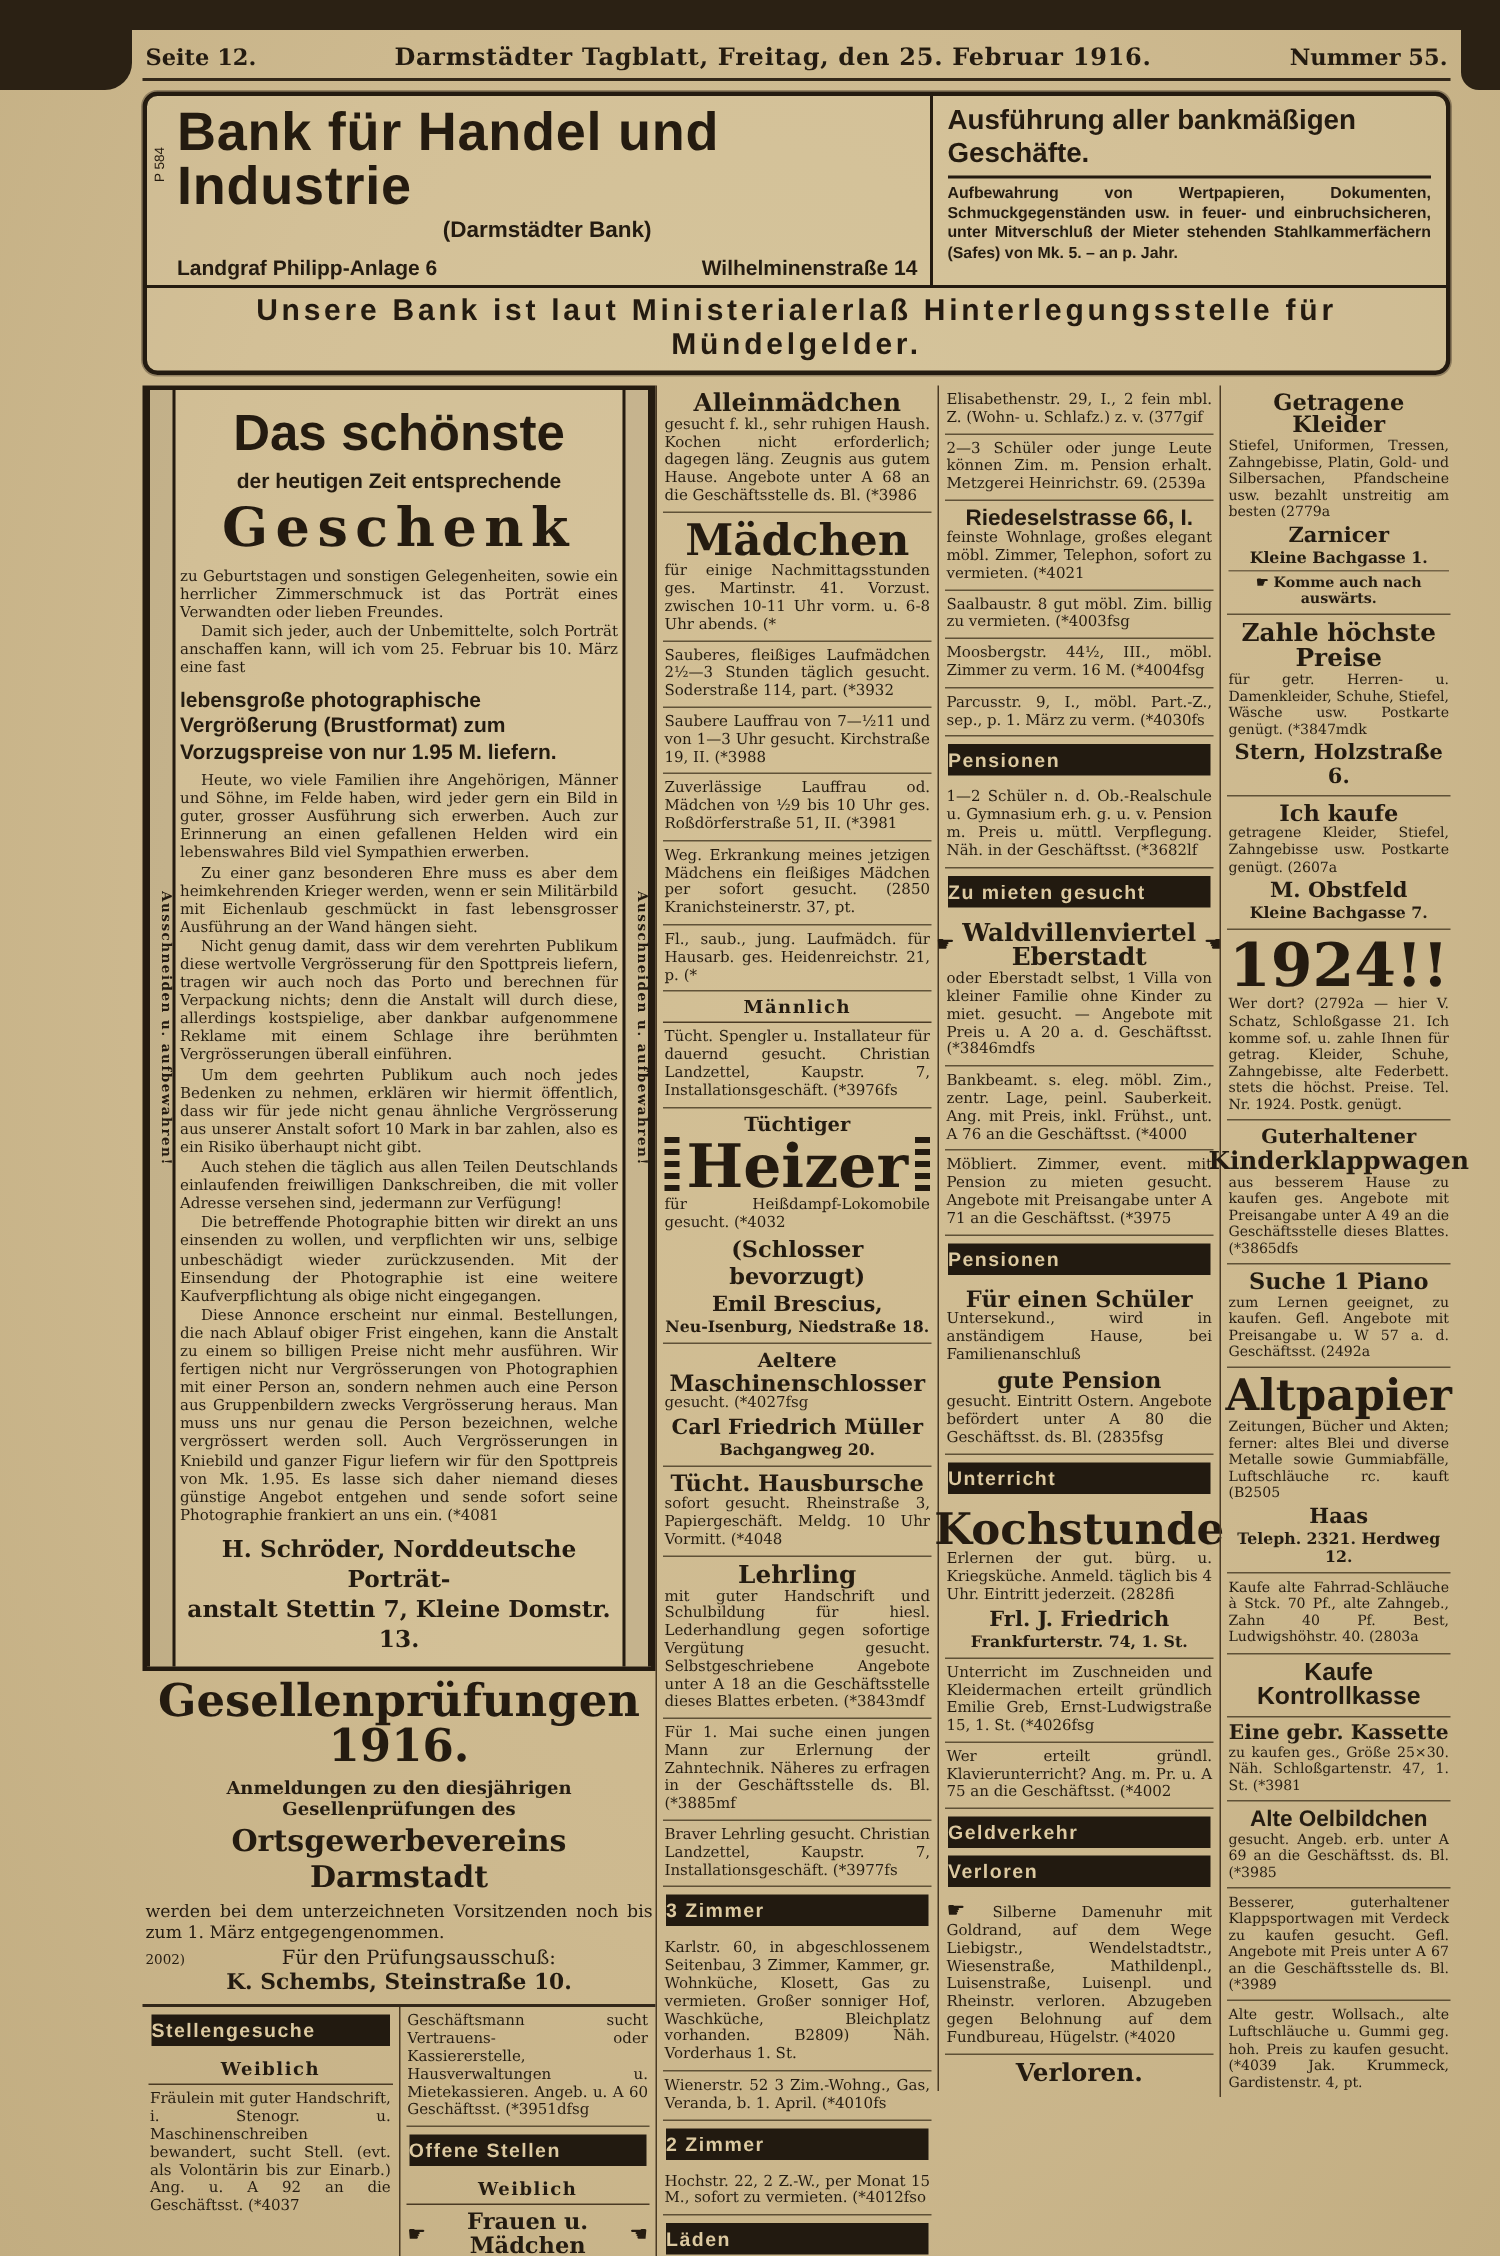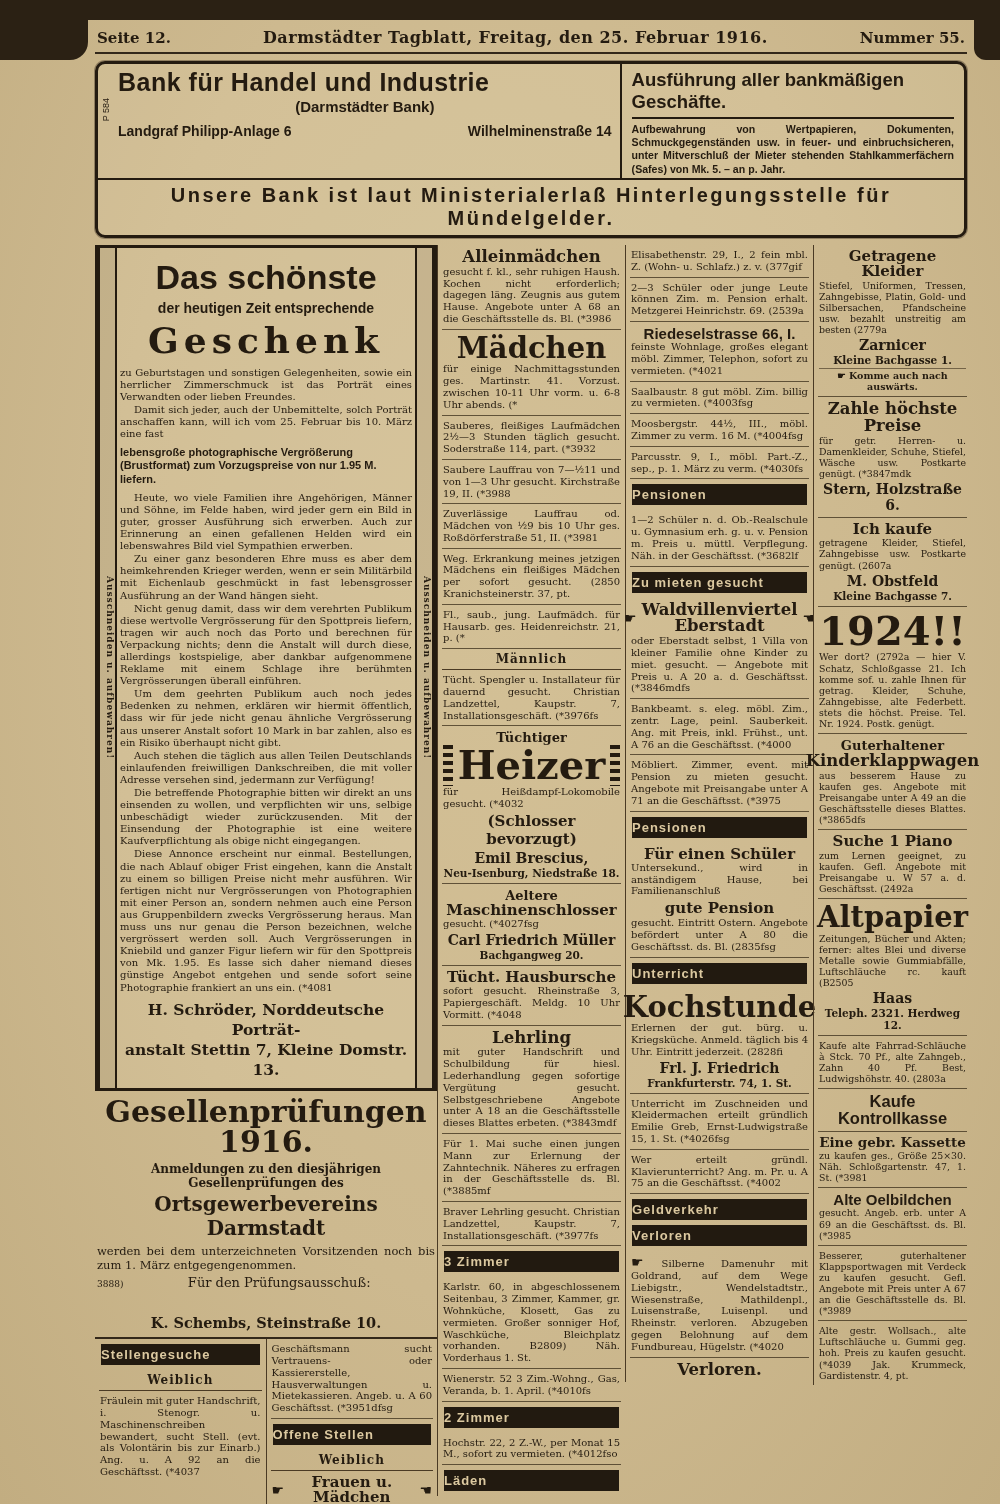--- a/index.html
+++ b/index.html
@@ -19,21 +19,21 @@
   .masthead .side{font-weight:bold;font-size:15px;}
   .masthead .title{font-weight:bold;font-size:16px;letter-spacing:.5px;}
 
   
   .bank{border:3px solid #241b10;border-radius:10px;margin-top:7px;background:rgba(255,244,214,.12);
     box-shadow:0 0 0 1px rgba(36,27,16,.35);}
   .bank-top{display:flex;}
   .bank-left{flex:0 0 57%;padding:6px 8px 2px 20px;position:relative;border-right:2px solid #241b10;}
   .bank-pcode{position:absolute;left:3px;top:34px;writing-mode:vertical-rl;transform:rotate(180deg);
     font-size:9px;font-family:"Liberation Sans",sans-serif;}
-  .bank-name{font-family:"Liberation Sans",sans-serif;font-weight:bold;font-size:25px;line-height:1;letter-spacing:.5px;}
+  .bank-name{font-family:"Liberation Sans",sans-serif;font-weight:bold;font-size:36px;line-height:1;letter-spacing:.5px;}
   .bank-sub{text-align:center;font-family:"Liberation Sans",sans-serif;font-weight:bold;font-size:15px;margin-top:3px;}
   .bank-addr{display:flex;justify-content:space-between;font-family:"Liberation Sans",sans-serif;font-weight:bold;font-size:14px;margin-top:8px;padding-bottom:2px;}
   .bank-right{flex:1;padding:5px 10px 2px 10px;}
   .bank-headline{font-family:"Liberation Sans",sans-serif;font-weight:bold;font-size:18.5px;border-bottom:2px solid #241b10;padding-bottom:4px;}
   .bank-body{font-family:"Liberation Sans",sans-serif;font-size:10.6px;line-height:1.25;margin-top:4px;text-align:justify;font-weight:bold;}
   .bank-foot{border-top:2px solid #241b10;text-align:center;font-family:"Liberation Sans",sans-serif;
     font-weight:bold;font-size:20px;letter-spacing:2.5px;padding:4px 0 5px 0;}
 
   
   .cols{display:flex;margin-top:7px;align-items:flex-start;}
@@ -48,21 +48,21 @@
   .vstrip{position:absolute;top:0;bottom:0;width:15px;border-left:2px solid #241b10;border-right:2px solid #241b10;
     writing-mode:vertical-rl;text-align:center;font-size:9px;font-weight:bold;letter-spacing:1px;color:#241b10;
     background:rgba(36,27,16,.08);}
   .vstrip.left{left:0;transform:none;}
   .vstrip.right{right:0;}
   .g-h1{text-align:center;font-family:"Liberation Sans",sans-serif;font-weight:bold;font-size:34px;margin-top:4px;}
   .g-h2{text-align:center;font-family:"Liberation Sans",sans-serif;font-weight:bold;font-size:14px;margin:3px 0;}
   .g-h3{text-align:center;font-weight:bold;font-size:36px;letter-spacing:5px;margin:2px 0 6px 0;}
   .g-p{font-size:10px;line-height:1.21;text-align:justify;margin:0 0 1px 0;text-indent:14px;}
   .g-p.noind{text-indent:0;}
-  .g-hl{font-family:"Liberation Sans",sans-serif;font-weight:bold;font-size:11px;line-height:1.25;margin:5px 0;}
+  .g-hl{font-family:"Liberation Sans",sans-serif;font-weight:bold;font-size:14px;line-height:1.25;margin:5px 0;}
   .g-sig{font-weight:bold;font-size:15.5px;text-align:center;line-height:1.3;margin-top:6px;}
 
   
   .gesellen{border-bottom:2px solid #33281a;padding:6px 2px 6px 2px;}
   .ge-t{font-weight:bold;font-size:30px;text-align:center;line-height:1;}
   .ge-l1{font-size:12px;text-align:center;font-weight:bold;margin-top:5px;}
   .ge-l2{font-size:20px;font-weight:bold;text-align:center;margin-top:2px;}
   .ge-l3{font-size:11.5px;text-align:justify;margin-top:4px;}
   .ge-row{display:flex;justify-content:space-between;align-items:baseline;margin-top:3px;}
   .ge-ref{font-size:9px;}
@@ -157,25 +157,25 @@
             <div>anstalt Stettin 7, Kleine Domstr. 13.</div>
           </div>
         </div>
 
         <div class="gesellen">
           <div class="ge-t">Gesellenprüfungen 1916.</div>
           <div class="ge-l1">Anmeldungen zu den diesjährigen Gesellenprüfungen des</div>
           <div class="ge-l2">Ortsgewerbevereins Darmstadt</div>
           <div class="ge-l3">werden bei dem unterzeichneten Vorsitzenden noch bis zum 1. März entgegengenommen.</div>
           <div class="ge-row">
-            <span class="ge-ref">3888)</span>
+            <span class="ge-ref">2002)</span>
             <span class="ge-l4">Für den Prüfungsausschuß:</span>
             <span></span>
           </div>
-          <div class="ge-l5" style="text-align:center;margin-top:24px;">K. Schembs, Steinstraße 10.</div>
+          <div class="ge-l5" style="text-align:center;">K. Schembs, Steinstraße 10.</div>
         </div>
 
         <div class="subcols">
           <div class="subcol" id="sub_a">
               <div class="banner">Stellengesuche</div>
               <div class="subhead">Weiblich</div>
               <div class="item">
                 <p class="ad-body">Fräulein mit guter Handschrift, i. Stenogr. u. Maschinenschreiben bewandert, sucht Stell. (evt. als Volontärin bis zur Einarb.) Ang. u. A 92 an die Geschäftsst. (*4037</p>
               </div>
             </div>

